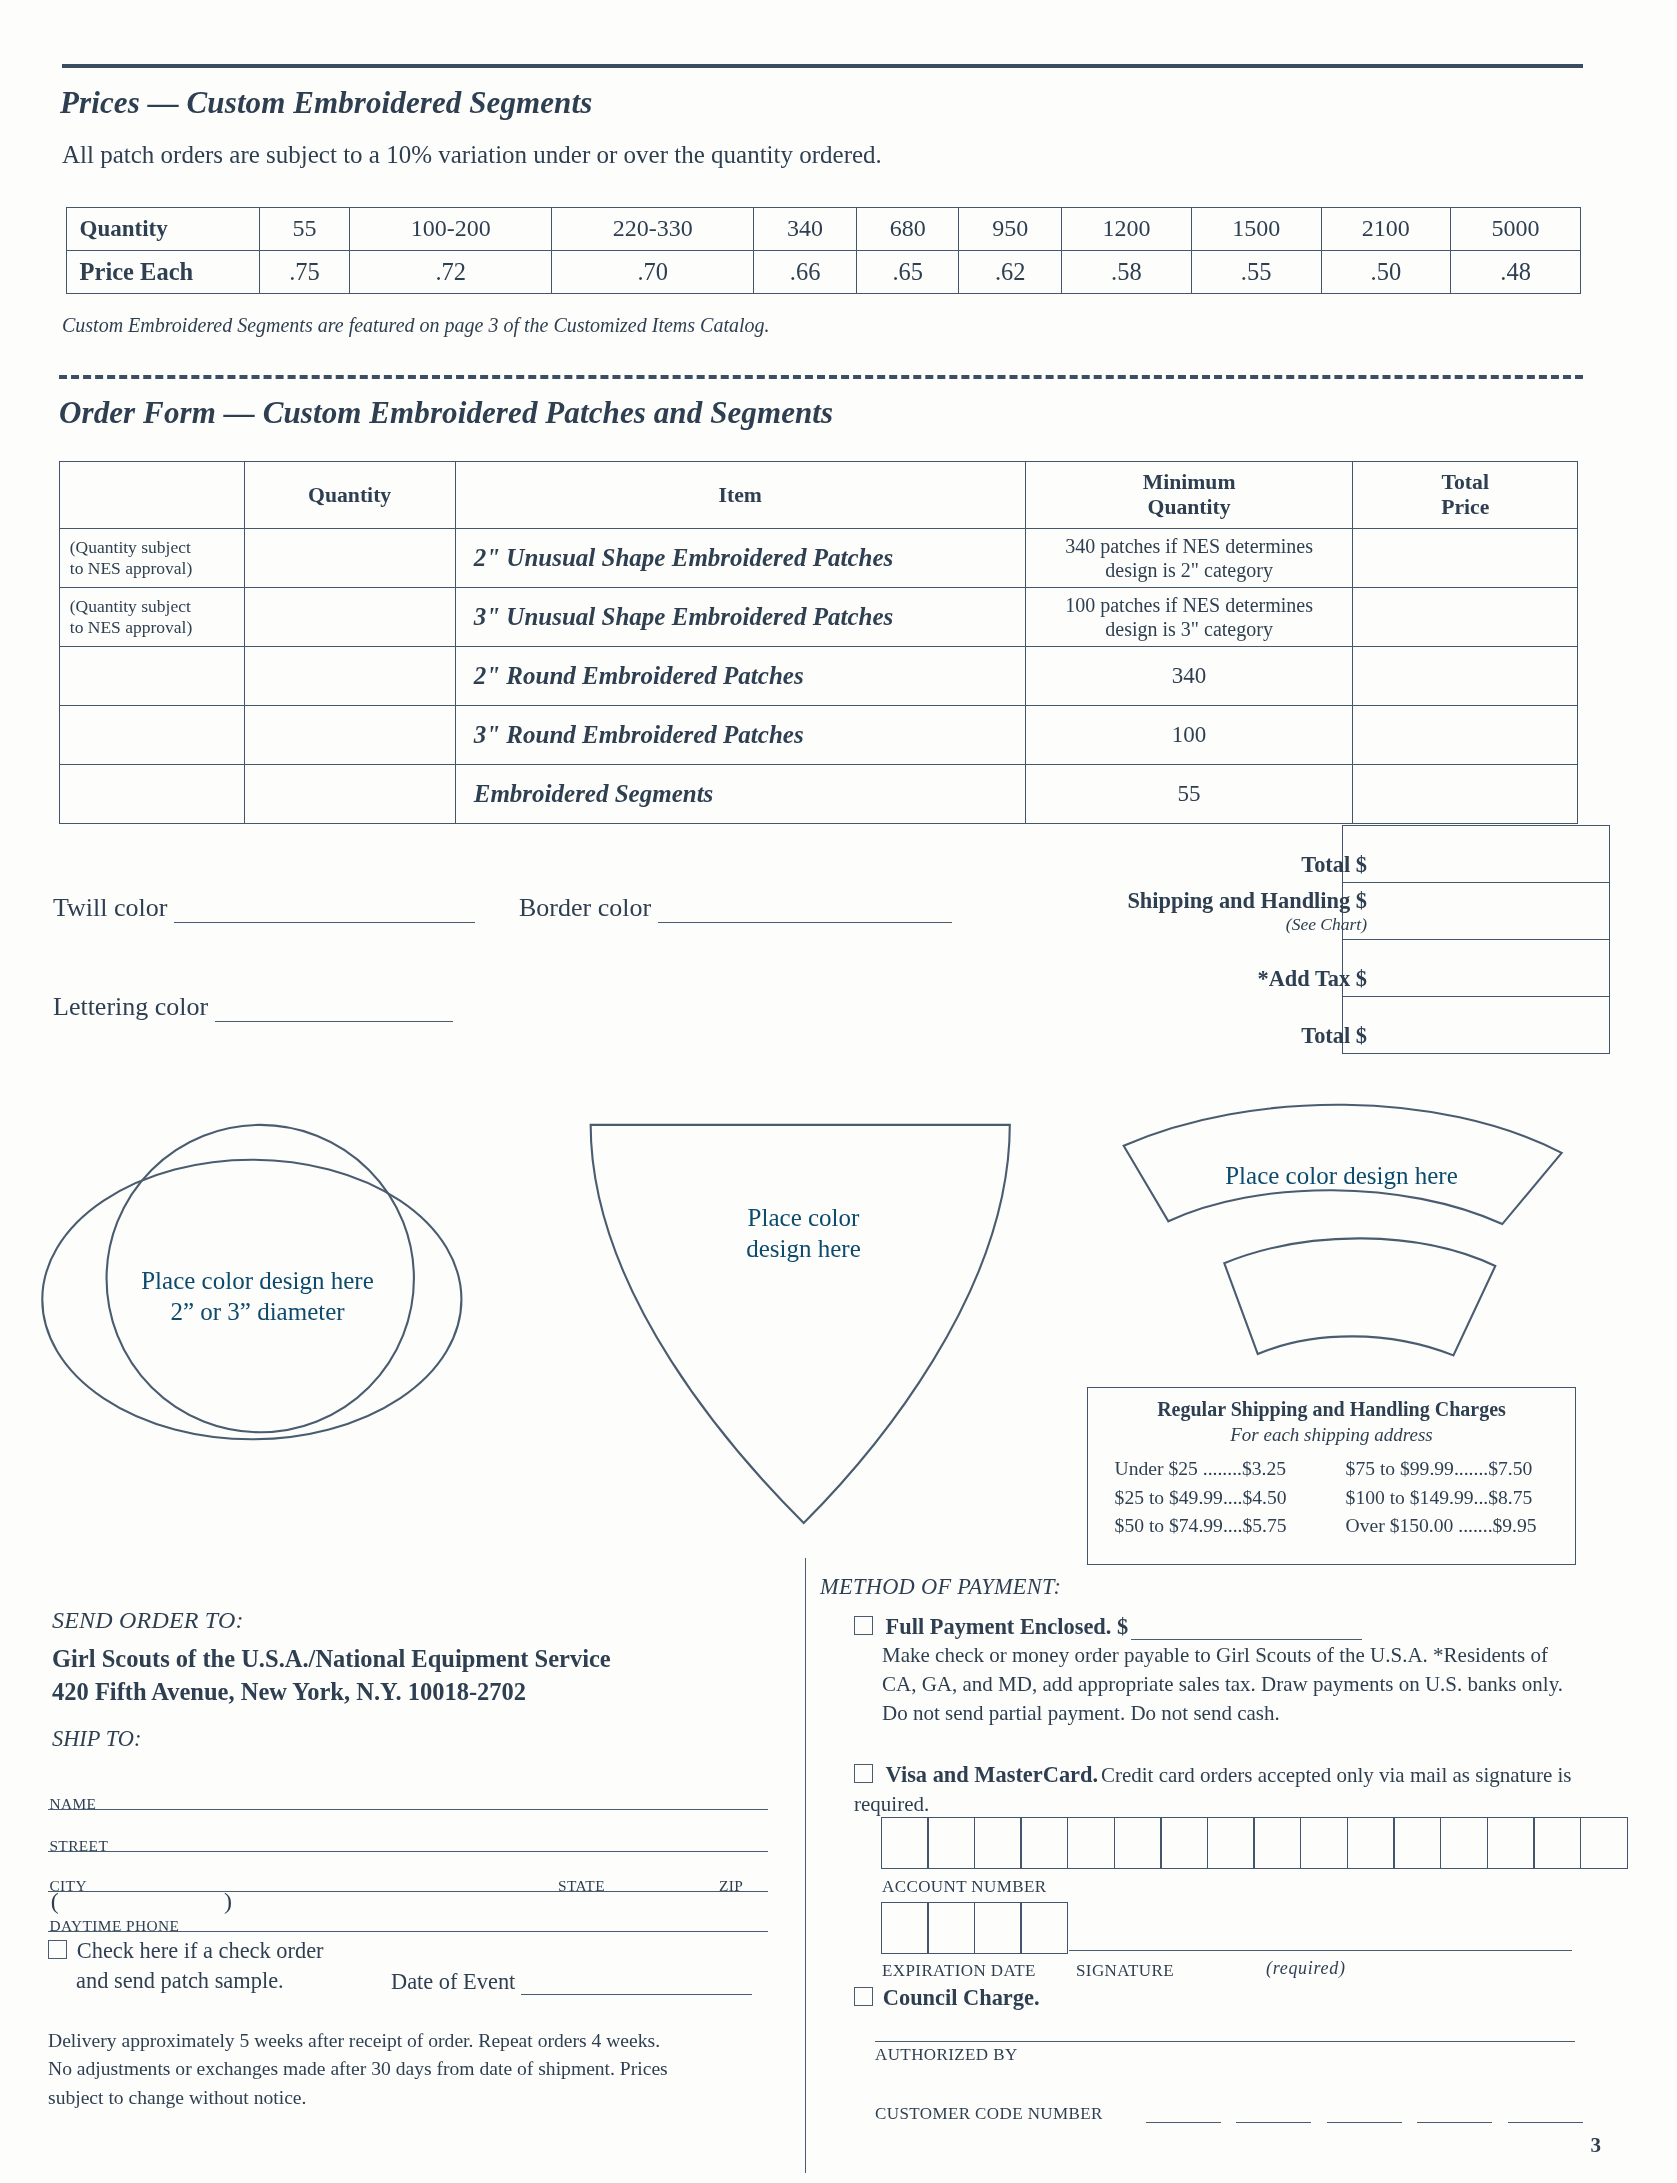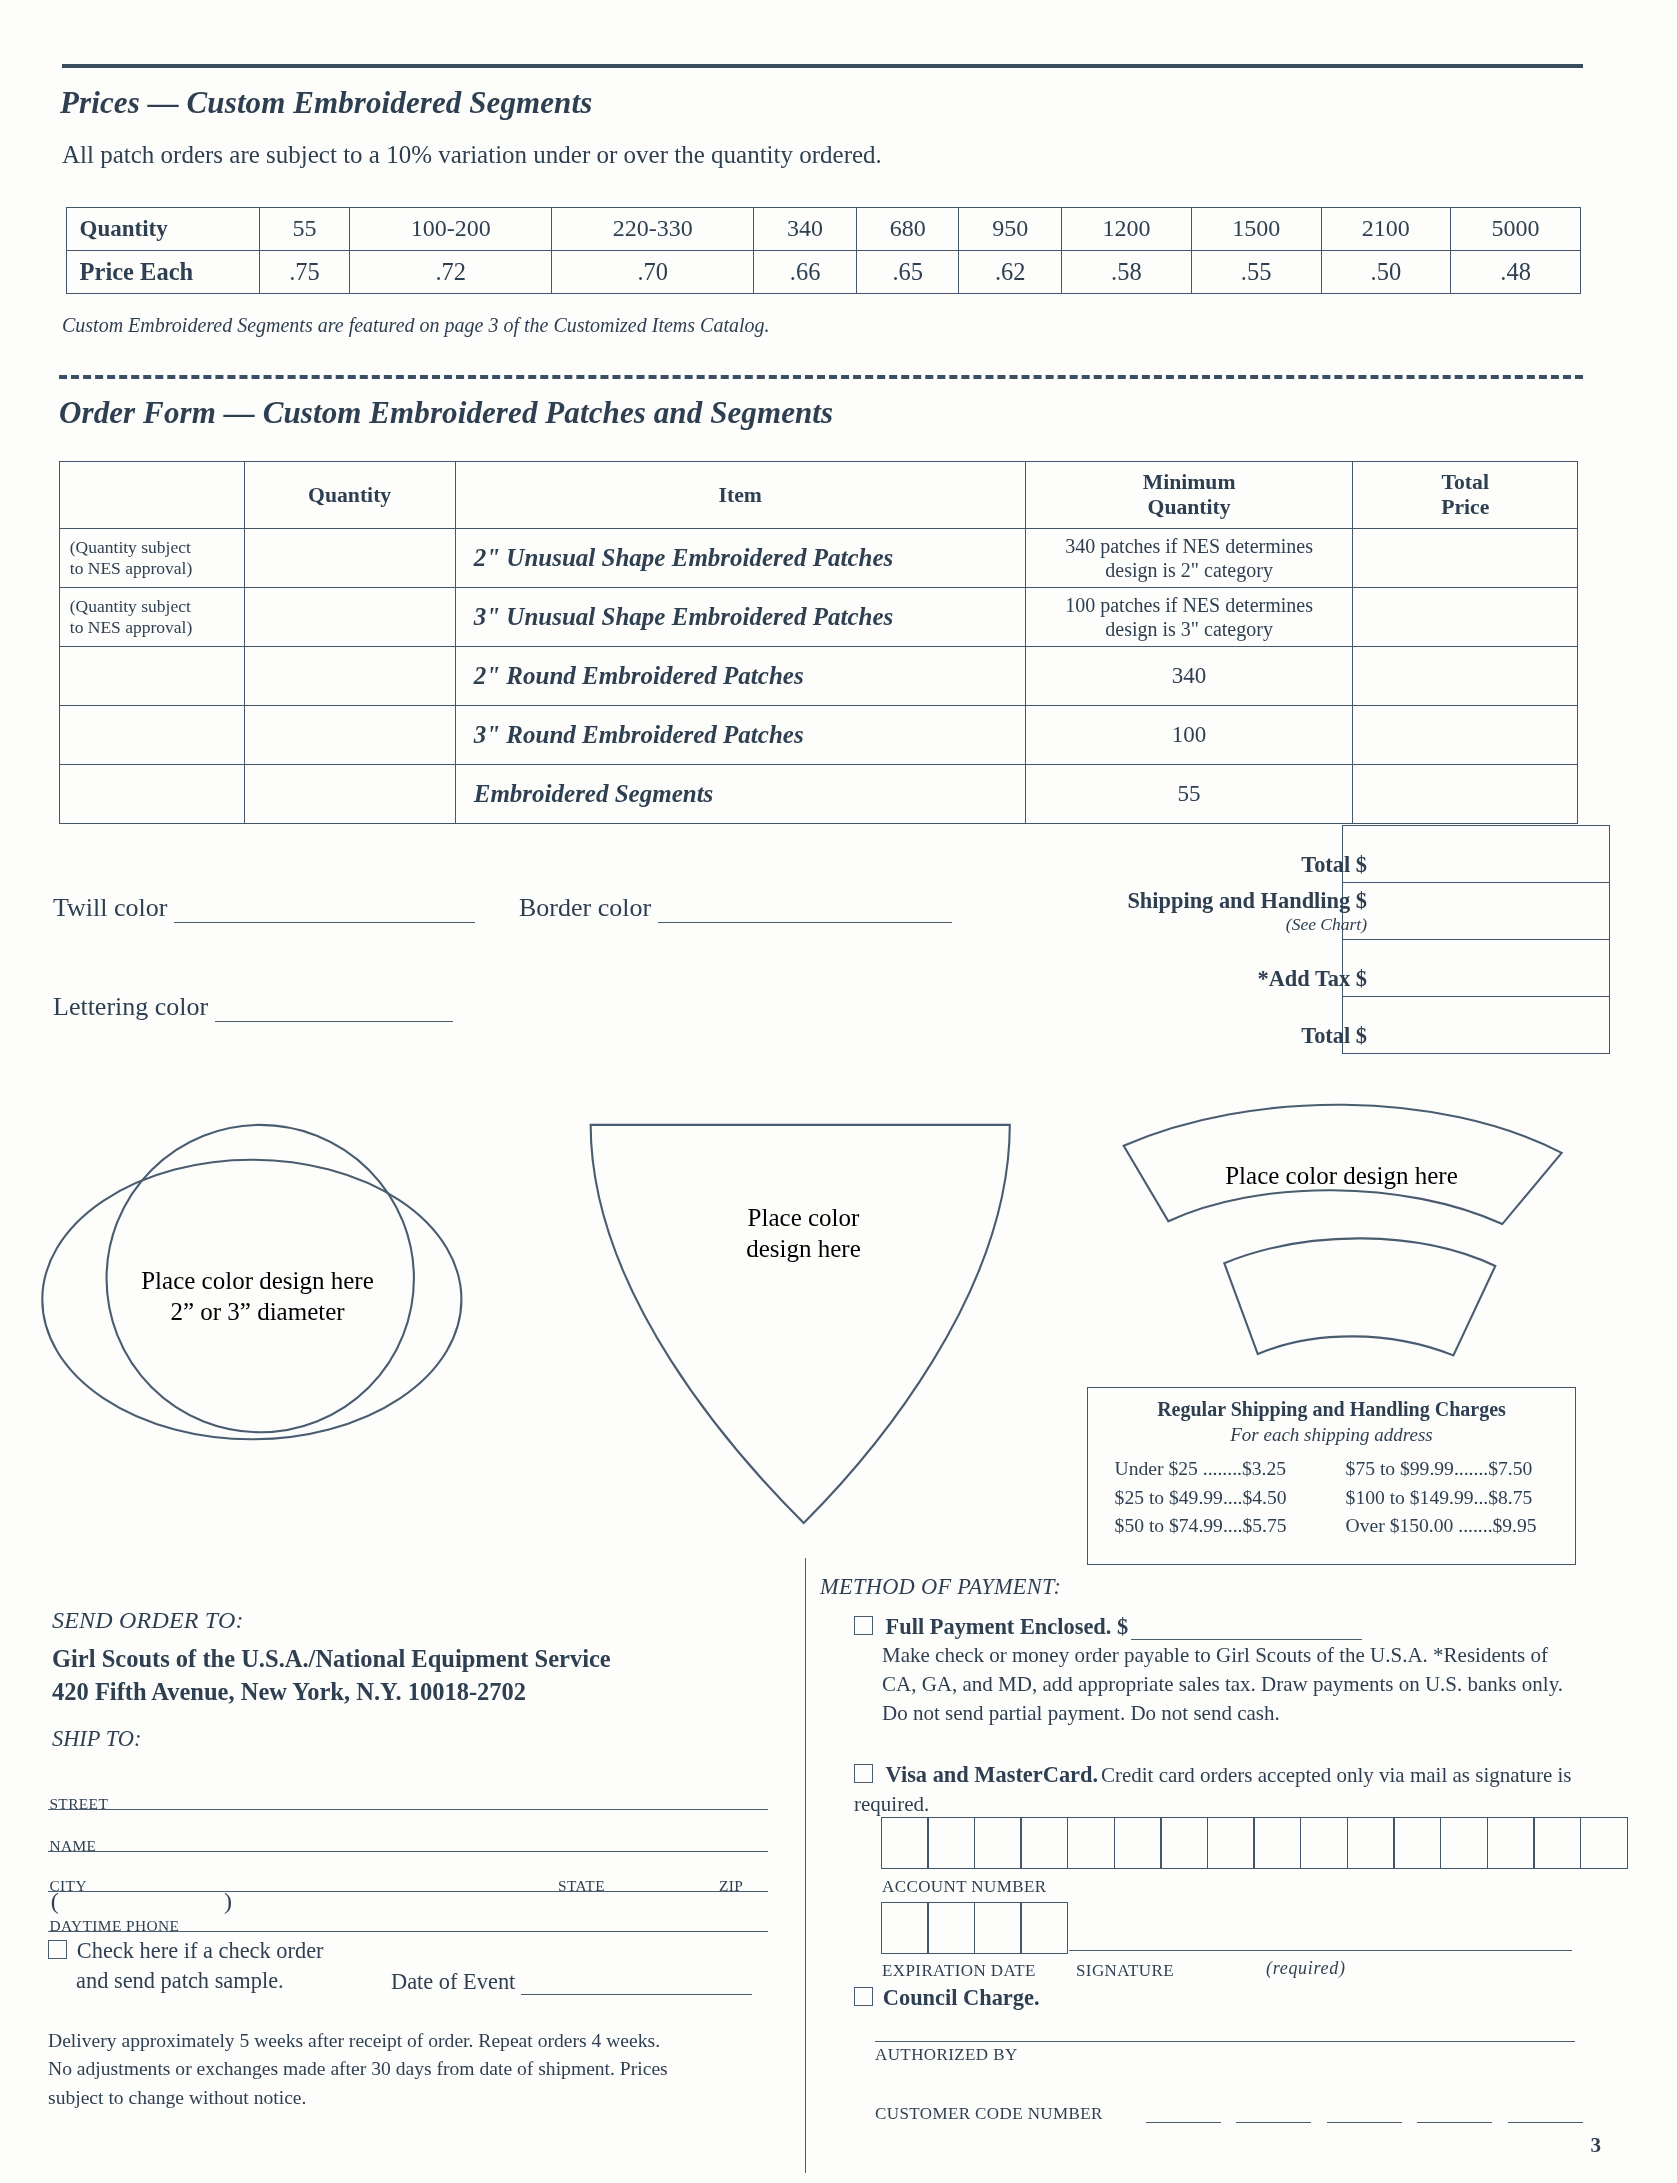--- a/index.html
+++ b/index.html
@@ -162,21 +162,21 @@
     font-size: 17.5px;
     text-align: right;
   }
   
   .shapes { position: absolute; left: 0; top: 1062px; width: 1678px; height: 489px; }
   .shape-text {
     position: absolute;
     text-align: center;
     font-size: 25px;
     line-height: 1.25;
-    color: #000000;
+    color: #0c4a6e;
   }
   
   .ship-chart {
     position: absolute;
     left: 1087px; top: 1387px;
     width: 489px; height: 178px;
     border: 1.4px solid #44566b;
     padding: 9.8px 0 0 0;
     box-sizing: border-box;
   }
@@ -482,24 +482,24 @@
 
   <div class="sendorder">SEND ORDER TO:</div>
   <div class="gsaddr">
     <div>Girl Scouts of the U.S.A./National Equipment Service</div>
     <div>420 Fifth Avenue, New York, N.Y. 10018-2702</div>
   </div>
   <div class="shipto">SHIP TO:</div>
 
   <div class="addr-lines">
     <div class="addr-line">
+      <span class="addr-cap" style="top:26.6px;">NAME</span>
+    </div>
+    <div class="addr-line">
       <span class="addr-cap" style="top:26.6px;">STREET</span>
-    </div>
-    <div class="addr-line">
-      <span class="addr-cap" style="top:26.6px;">NAME</span>
     </div>
     <div class="addr-line" style="height:39px;">
       <span class="addr-cap" style="top:25px;">CITY</span>
       <span class="addr-cap mid" style="top:25px;">STATE</span>
       <span class="addr-cap right" style="top:25px;">ZIP</span>
     </div>
     <div class="addr-line" style="height:39px;">
       <span class="paren">(</span>
       <span class="paren2">)</span>
       <span class="addr-cap" style="top:25px;">DAYTIME PHONE</span>

